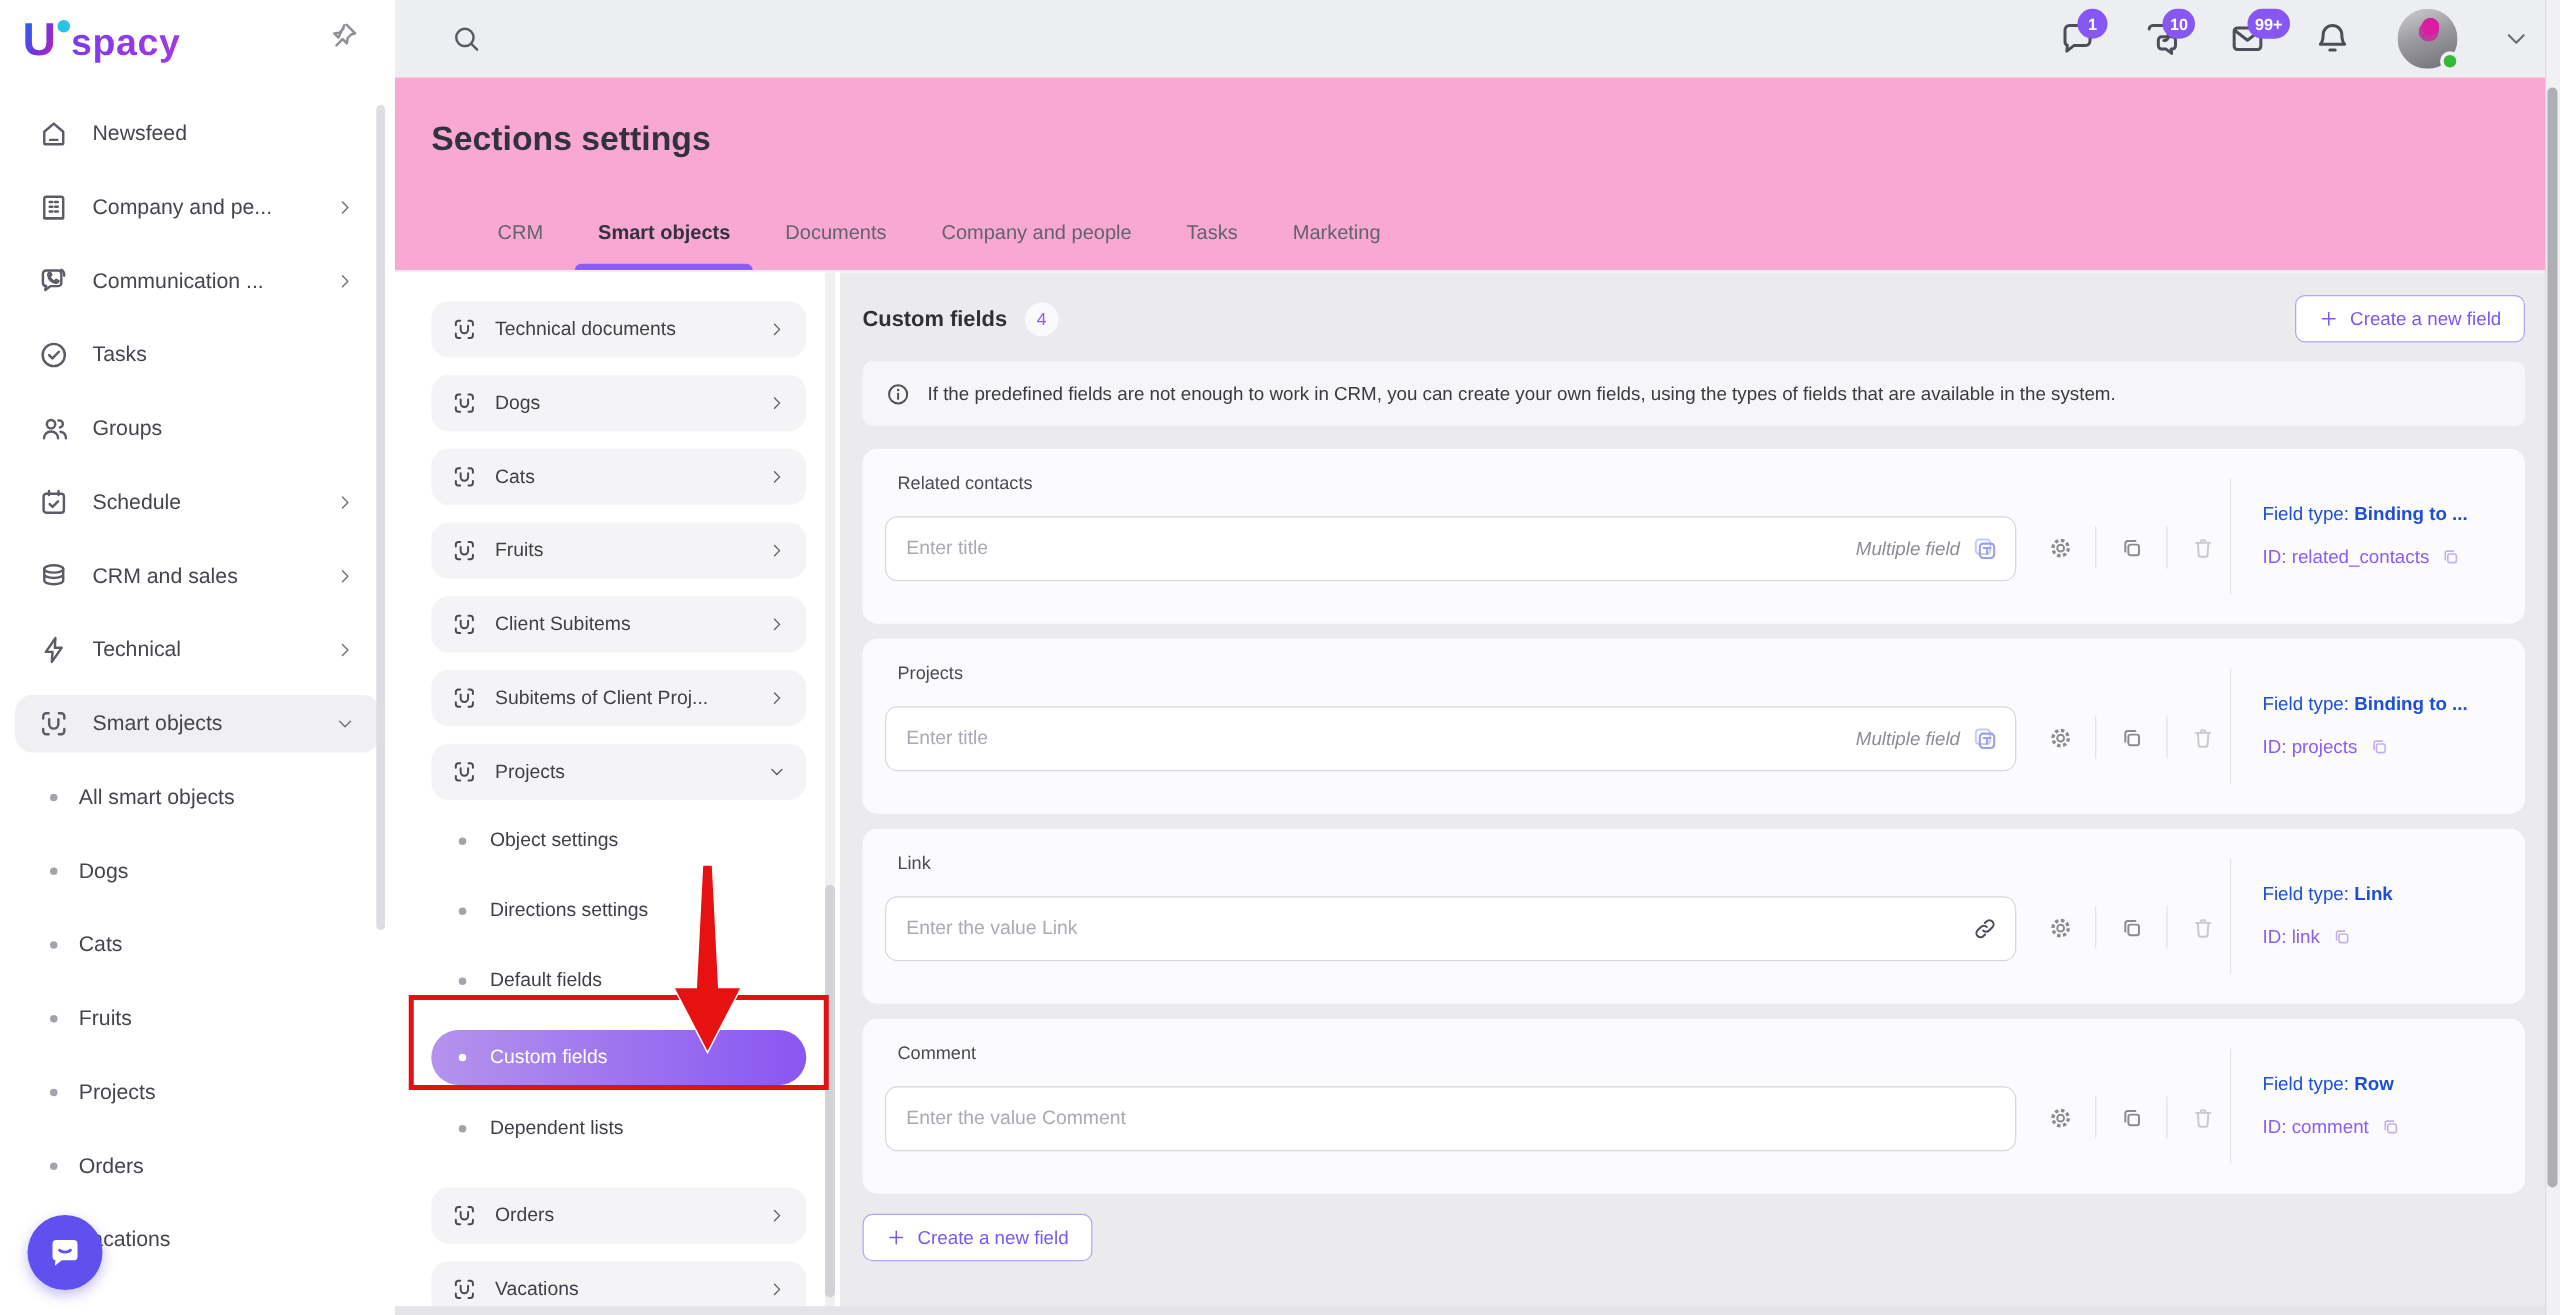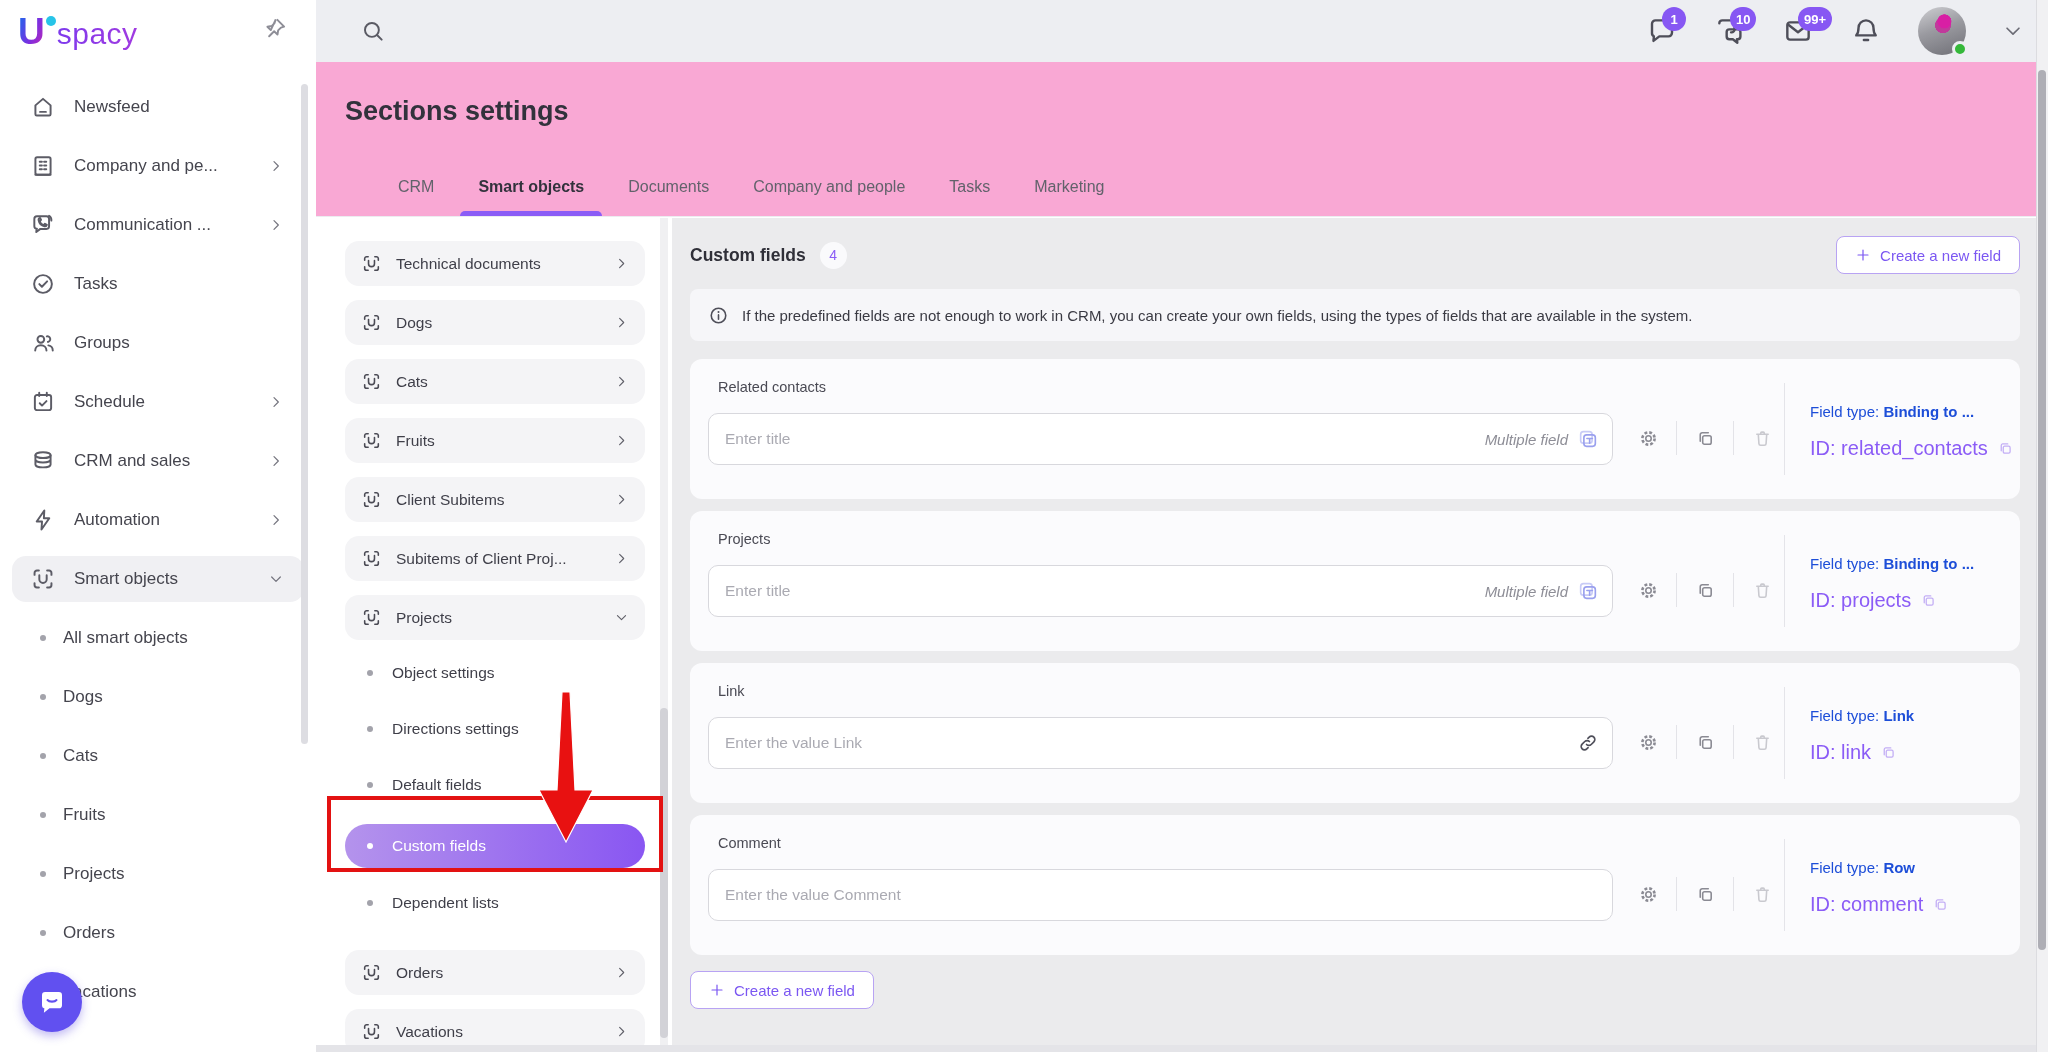--- a/index.html
+++ b/index.html
@@ -8,21 +8,21 @@
          font-family:"Liberation Sans", sans-serif; color:#3c3c46; }
 
   
   .sidebar { position:absolute; left:0; top:0; width:316px; height:1052px; background:#ffffff; z-index:5; }
   .logo-row { position:relative; height:64px; display:flex; align-items:center; padding-left:18px; }
   .logo { display:flex; align-items:baseline; cursor:pointer; }
   .logo-u { position:relative; font-size:37px; font-weight:800; line-height:1;
             background:linear-gradient(115deg,#2563eb 10%,#7c2fe0 55%,#c026b4 95%);
             -webkit-background-clip:text; background-clip:text; color:transparent; }
   .logo-dot { position:absolute; left:46px; top:16px; width:10px; height:10px; border-radius:50%; background:#27c4e8; }
-  .logo-rest { font-size:30px; font-weight:400; letter-spacing:.5px; margin-left:12px;
+  .logo-rest { font-size:30px; font-weight:700; letter-spacing:.5px; margin-left:12px;
                background:linear-gradient(100deg,#7c3aed,#a23ae0);
                -webkit-background-clip:text; background-clip:text; color:transparent; }
   .pin-btn { position:absolute; right:28px; top:16px; width:26px; height:26px; color:#8e8e97; cursor:pointer; }
 
   .side-nav { position:absolute; left:0; top:84px; width:316px; }
   .nav-item { position:relative; height:46px; margin:0 12px 13px 12px; display:flex; align-items:center;
               padding-left:18px; border-radius:14px; cursor:pointer; color:#45454e; }
   .nav-item .nico { width:26px; height:26px; color:#5c5c66; flex:0 0 26px; }
   .nav-item .nlabel { margin-left:18px; font-size:17px; }
   .nav-item .chev { position:absolute; right:20px; width:16px; height:16px; color:#74747e; }
@@ -122,21 +122,21 @@
   .suffix-ico.dark { color:#4e4e59; }
   .actions { position:absolute; left:940px; top:61px; display:flex; align-items:center; gap:10px; }
   .act-btn { width:36px; height:36px; display:flex; align-items:center; justify-content:center; color:#8a8a93; cursor:pointer; }
   .act-btn svg { width:21px; height:21px; }
   .act-btn.disabled { color:#c9c9cf; cursor:default; }
   .act-sep { width:1px; height:34px; background:#e3e3e8; }
   .fdivider { position:absolute; left:1094px; top:24px; width:1px; height:92px; background:#e4e4e9; }
   .finfo { position:absolute; left:1120px; top:44px; }
   .type-line { font-size:15px; color:#1d4ed8; }
   .type-line b { font-weight:700; }
-  .id-line { margin-top:17px; font-size:20px; color:#8b5cf6; display:flex; align-items:center; gap:9px; }
+  .id-line { margin-top:17px; font-size:15px; color:#8b5cf6; display:flex; align-items:center; gap:9px; }
   .id-copy { width:17px; height:17px; color:#c3aef5; cursor:pointer; }
   .bottom-create { margin-top:16px; }
 
   
   .win-scroll-track { position:absolute; right:0; top:0; width:12px; height:1052px; background:#f1f1f3;
                       border-left:1px solid #dcdce0; z-index:8; }
   .win-scroll-thumb { position:absolute; right:2px; top:70px; width:8px; height:880px; border-radius:4px; background:#aeaeb5; }
   .bottom-strip { position:absolute; left:316px; bottom:0; width:1732px; height:7px; background:#e4e4e8; z-index:8; }
 
   svg { display:block; }
@@ -338,21 +338,21 @@
               <use href="#i-chev-right"></use>
             </svg>
           </span>
       </div>
       <div class="nav-item">
         <span class="nico">
             <svg viewBox="0 0 24 24" width="26" height="26">
               <use href="#i-bolt"></use>
             </svg>
           </span>
-        <span class="nlabel">Automation</span>
+        <span class="nlabel">Technical</span>
         <span class="chev">
             <svg viewBox="0 0 24 24" width="16" height="16">
               <use href="#i-chev-right"></use>
             </svg>
           </span>
       </div>
       <div class="nav-item active">
         <span class="nico">
             <svg viewBox="0 0 24 24" width="26" height="26">
               <use href="#i-smart-u"></use>

